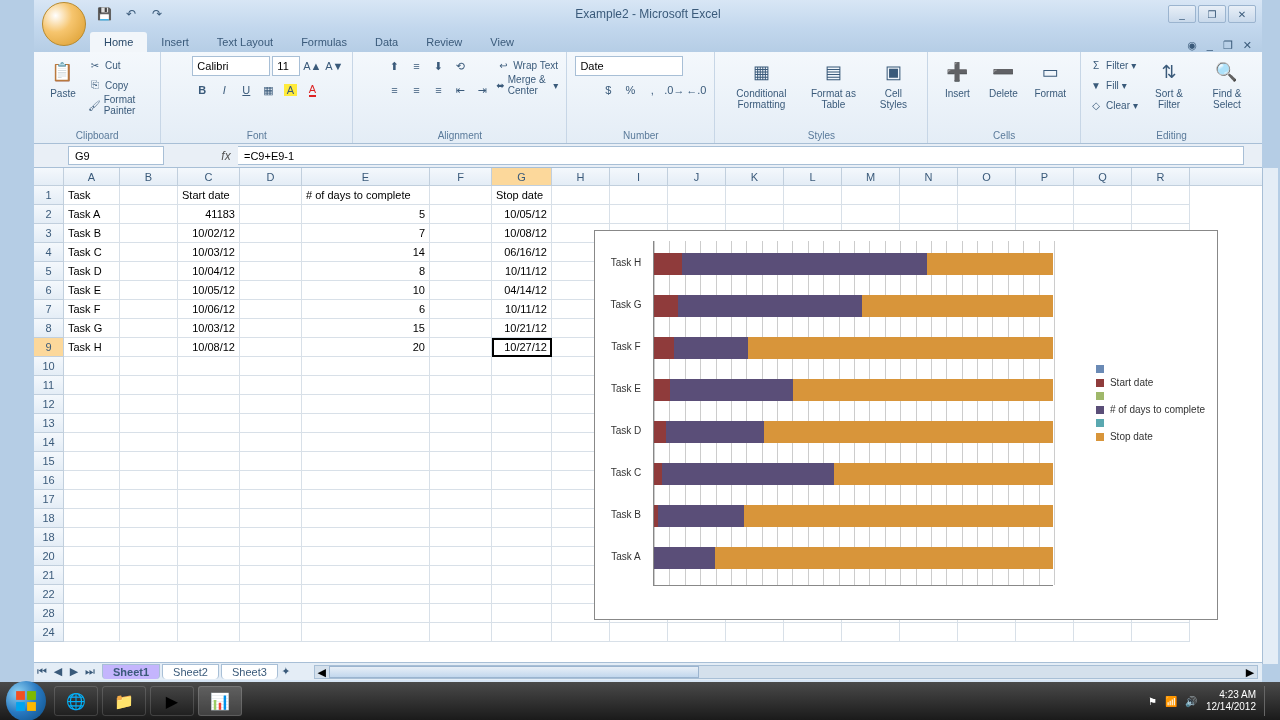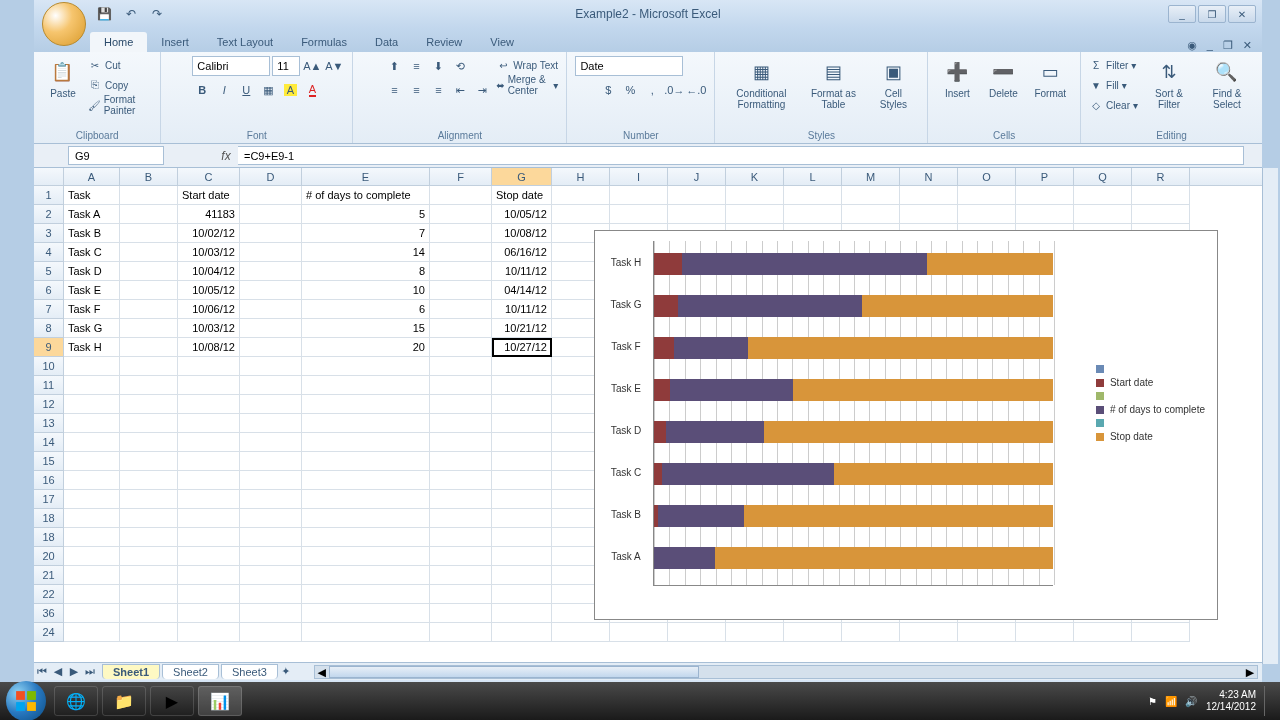--- a/index.html
+++ b/index.html
@@ -69,21 +69,21 @@
 .x-labels { position: absolute; bottom: 8px; left: 44px; width: 420px; font-size: 9px; color: #333; white-space: nowrap; letter-spacing: -0.5px; overflow: hidden; }
 .grid-line { position: absolute; top: 0; bottom: 0; border-left: 1px solid #ccc; }
 .legend { position: absolute; right: 12px; top: 130px; font-size: 10px; color: #333; }
 .leg-item { display: flex; align-items: center; gap: 6px; margin: 4px 0; }
 .leg-sw { width: 8px; height: 8px; }
 
 
 .sheet-tabs { position: absolute; bottom: 40px; left: 34px; right: 18px; height: 18px; background: #e4edf6; display: flex; align-items: center; border-top: 1px solid #a8bfd6; font-size: 11px; }
 .nav-btn { width: 16px; text-align: center; color: #3a5a7a; }
 .stab { padding: 1px 10px; background: #fff; border: 1px solid #a8bfd6; border-bottom: none; border-radius: 0 0 4px 4px; color: #3a5a7a; }
-.stab.active { background: #fef9c3; font-weight: bold; }
+.stab.active { background: #c4b5fd; font-weight: bold; }
 .hscroll { flex: 1; margin: 0 4px 0 20px; height: 14px; background: #d4e0ec; border: 1px solid #a8bfd6; position: relative; }
 .hscroll-thumb { position: absolute; left: 14px; top: 0; bottom: 0; width: 370px; background: linear-gradient(#e8eff7,#c2d7ed); border: 1px solid #9bb4cf; }
 
 .statusbar { position: absolute; bottom: 22px; left: 34px; right: 18px; height: 18px; background: linear-gradient(#d8e6f5,#c2d7ed); display: flex; align-items: center; font-size: 11px; color: #3a5a7a; padding: 0 8px; }
 .status-right { margin-left: auto; display: flex; align-items: center; gap: 6px; }
 .view-btn { width: 16px; height: 14px; border: 1px solid #9bb4cf; background: #e8eff7; }
 .zoom-slider { width: 80px; height: 4px; background: #9bb4cf; position: relative; }
 .zoom-thumb { position: absolute; left: 38px; top: -4px; width: 8px; height: 12px; background: #e8eff7; border: 1px solid #6a8aaa; }
 
 
@@ -778,21 +778,21 @@
       <div class="cell cK" style="width: 58px;"></div>
       <div class="cell cL" style="width: 58px;"></div>
       <div class="cell cM" style="width: 58px;"></div>
       <div class="cell cN" style="width: 58px;"></div>
       <div class="cell cO" style="width: 58px;"></div>
       <div class="cell cP" style="width: 58px;"></div>
       <div class="cell cQ" style="width: 58px;"></div>
       <div class="cell cR" style="width: 58px;"></div>
     </div>
     <div class="row">
-      <div class="rh">36</div>
+      <div class="rh">28</div>
       <div class="cell cA" style="width: 56px;"></div>
       <div class="cell cB" style="width: 58px;"></div>
       <div class="cell cC" style="width: 62px;"></div>
       <div class="cell cD" style="width: 62px;"></div>
       <div class="cell cE" style="width: 128px;"></div>
       <div class="cell cF" style="width: 62px;"></div>
       <div class="cell cG" style="width: 60px;"></div>
       <div class="cell cH" style="width: 58px;"></div>
       <div class="cell cI" style="width: 58px;"></div>
       <div class="cell cJ" style="width: 58px;"></div>

